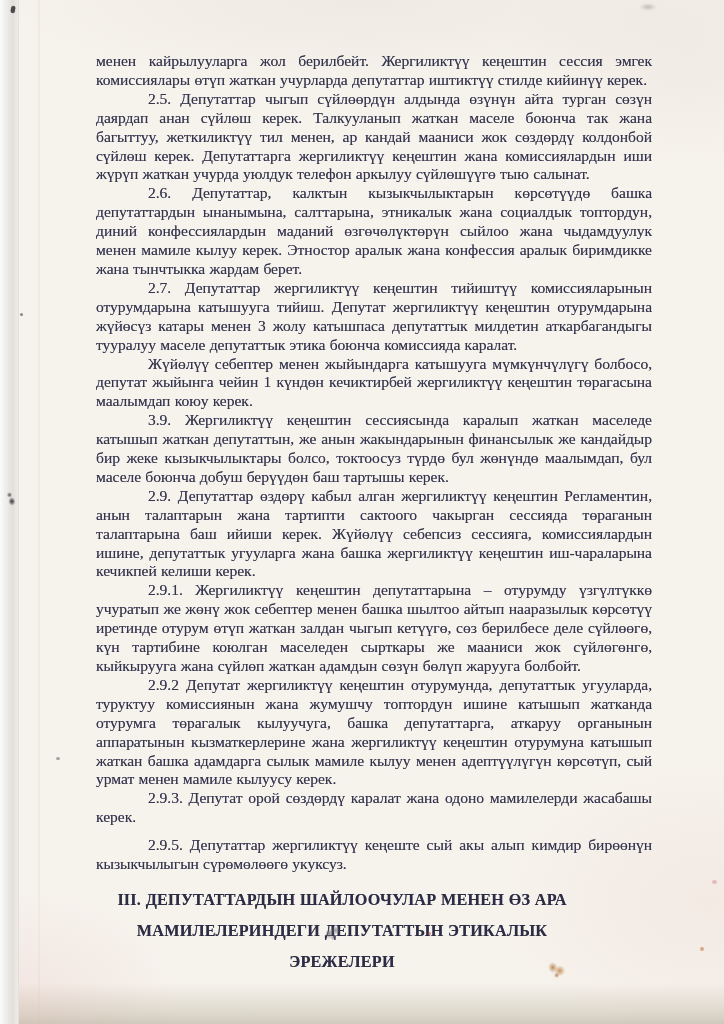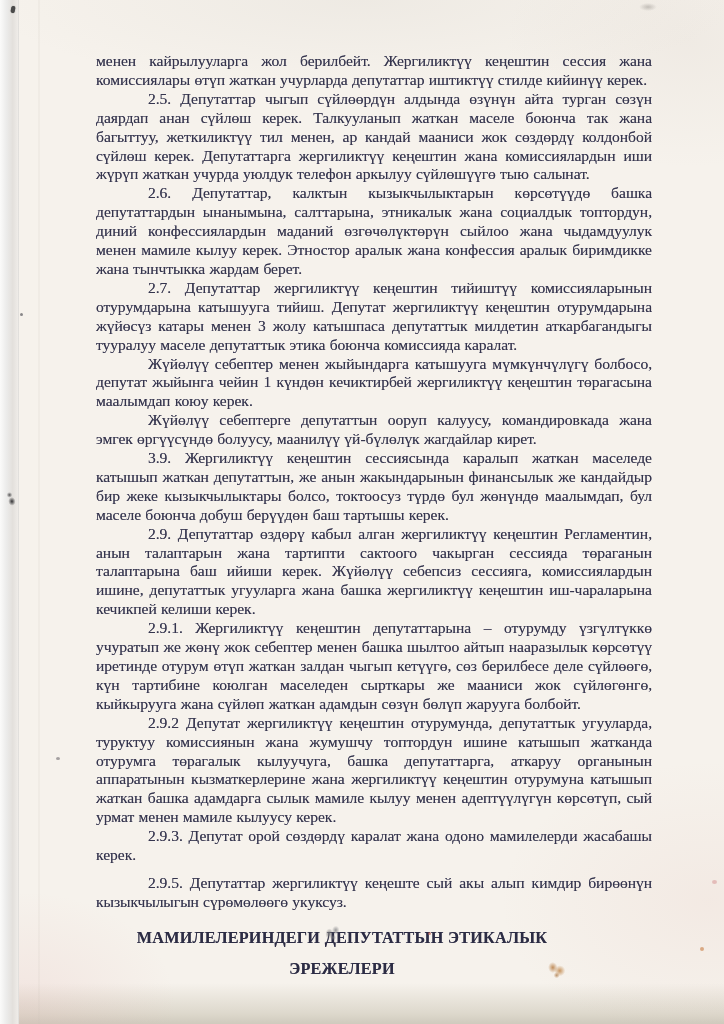--- a/index.html
+++ b/index.html
@@ -114,34 +114,34 @@
 </style>
 </head>
 <body>
 
 <div class="page">
 
   <div class="scan-edge"></div>
   <div class="crease"></div>
 
   <main class="text-col">
-    <p class="para no-indent">менен кайрылууларга жол берилбейт. Жергиликтүү кеңештин сессия жана комиссиялары өтүп жаткан учурларда депутаттар иштиктүү стилде кийинүү керек.</p>
+    <p class="para no-indent">менен кайрылууларга жол берилбейт. Жергиликтүү кеңештин сессия эмгек комиссиялары өтүп жаткан учурларда депутаттар иштиктүү стилде кийинүү керек.</p>
     <p class="para">2.5. Депутаттар чыгып сүйлөөрдүн алдында өзүнүн айта турган сөзүн даярдап анан сүйлөш керек. Талкууланып жаткан маселе боюнча так жана багыттуу, жеткиликтүү тил менен, ар кандай мааниси жок сөздөрдү колдонбой сүйлөш керек. Депутаттарга жергиликтүү кеңештин жана комиссиялардын иши жүрүп жаткан учурда уюлдук телефон аркылуу сүйлөшүүгө тыю салынат.</p>
     <p class="para">2.6. Депутаттар, калктын кызыкчылыктарын көрсөтүүдө башка депутаттардын ынанымына, салттарына, этникалык жана социалдык топтордун, диний конфессиялардын маданий өзгөчөлүктөрүн сыйлоо жана чыдамдуулук менен мамиле кылуу керек. Этностор аралык жана конфессия аралык биримдикке жана тынчтыкка жардам берет.</p>
     <p class="para">2.7. Депутаттар жергиликтүү кеңештин тийиштүү комиссияларынын отурумдарына катышууга тийиш. Депутат жергиликтүү кеңештин отурумдарына жүйөсүз катары менен 3 жолу катышпаса депутаттык милдетин аткарбагандыгы тууралуу маселе депутаттык этика боюнча комиссияда каралат.</p>
     <p class="para">Жүйөлүү себептер менен жыйындарга катышууга мүмкүнчүлүгү болбосо, депутат жыйынга чейин 1 күндөн кечиктирбей жергиликтүү кеңештин төрагасына маалымдап коюу керек.</p>
-    <p class="para">Жүйөлүү себептерге депутаттын ооруп калуусу, командировкада жана эмгек өргүүсүндө болуусу, маанилүү үй-бүлөлүк жагдайлар кирет.</p>
     <p class="para">3.9. Жергиликтүү кеңештин сессиясында каралып жаткан маселеде катышып жаткан депутаттын, же анын жакындарынын финансылык же кандайдыр бир жеке кызыкчылыктары болсо, токтоосуз түрдө бул жөнүндө маалымдап, бул маселе боюнча добуш берүүдөн баш тартышы керек.</p>
     <p class="para">2.9. Депутаттар өздөрү кабыл алган жергиликтүү кеңештин Регламентин, анын талаптарын жана тартипти сактоого чакырган сессияда төраганын талаптарына баш ийиши керек. Жүйөлүү себепсиз сессияга, комиссиялардын ишине, депутаттык угууларга жана башка жергиликтүү кеңештин иш-чараларына кечикпей келиши керек.</p>
     <p class="para">2.9.1. Жергиликтүү кеңештин депутаттарына – отурумду үзгүлтүккө учуратып же жөнү жок себептер менен башка шылтоо айтып нааразылык көрсөтүү иретинде отурум өтүп жаткан залдан чыгып кетүүгө, сөз берилбесе деле сүйлөөгө, күн тартибине коюлган маселеден сырткары же мааниси жок сүйлөгөнгө, кыйкырууга жана сүйлөп жаткан адамдын сөзүн бөлүп жарууга болбойт.</p>
     <p class="para">2.9.2 Депутат жергиликтүү кеңештин отурумунда, депутаттык угууларда, туруктуу комиссиянын жана жумушчу топтордун ишине катышып жатканда отурумга төрагалык кылуучуга, башка депутаттарга, аткаруу органынын аппаратынын кызматкерлерине жана жергиликтүү кеңештин отурумуна катышып жаткан башка адамдарга сылык мамиле кылуу менен адептүүлүгүн көрсөтүп, сый урмат менен мамиле кылуусу керек.</p>
     <p class="para">2.9.3. Депутат орой сөздөрдү каралат жана одоно мамилелерди жасабашы керек.</p>
     <p class="para gap-top">2.9.5. Депутаттар жергиликтүү кеңеште сый акы алып кимдир бирөөнүн кызыкчылыгын сүрөмөлөөгө укуксуз.</p>
 
     <h2 class="heading">
+      <span class="hline">III. ДЕПУТАТТАРДЫН ШАЙЛООЧУЛАР МЕНЕН ӨЗ АРА</span>
       <span class="hline">МАМИЛЕЛЕРИНДЕГИ ДЕПУТАТТЫН ЭТИКАЛЫК ЭРЕЖЕЛЕРИ</span>
     </h2>
 
   </main>
 
   <div class="artifact dot-top-left"></div>
   <div class="artifact smudge-top-right"></div>
   <div class="artifact ink-mark-left"></div>
   <div class="artifact speck-left-1"></div>
   <div class="artifact speck-left-2"></div>

